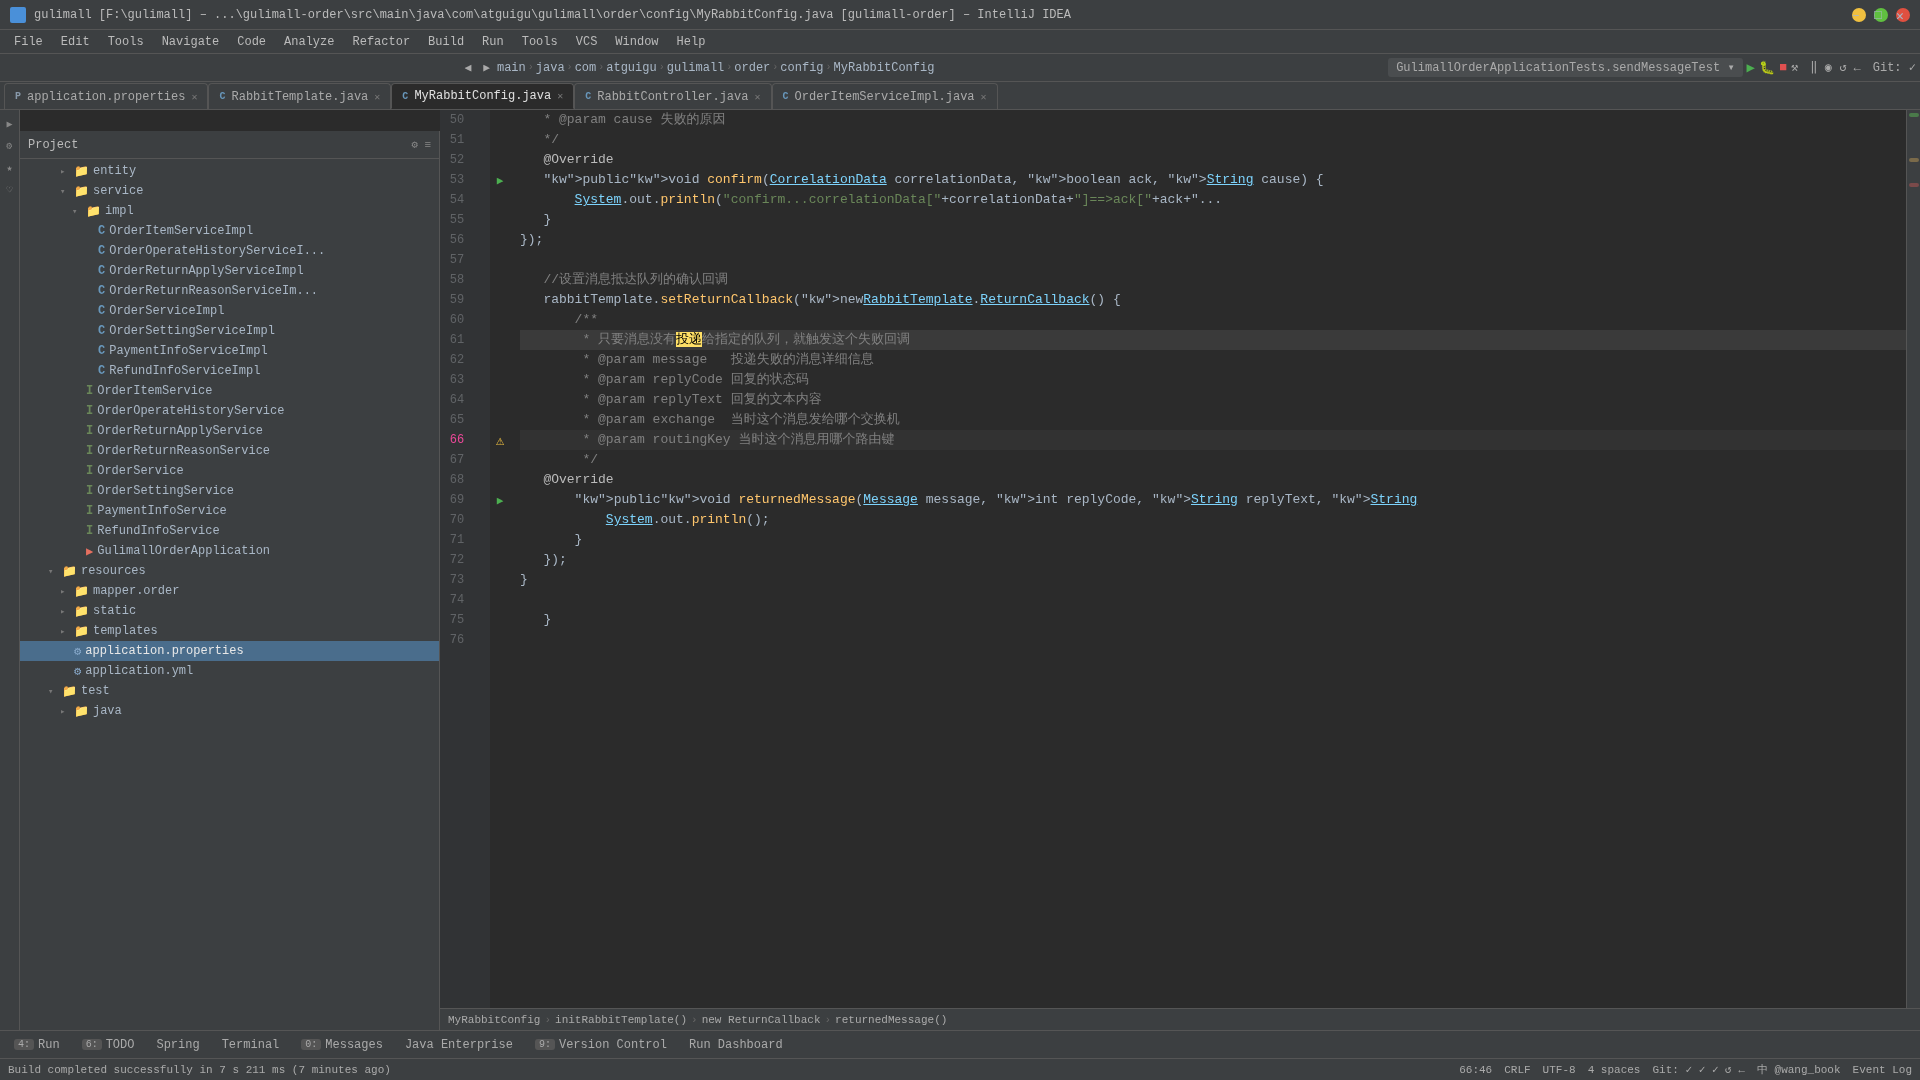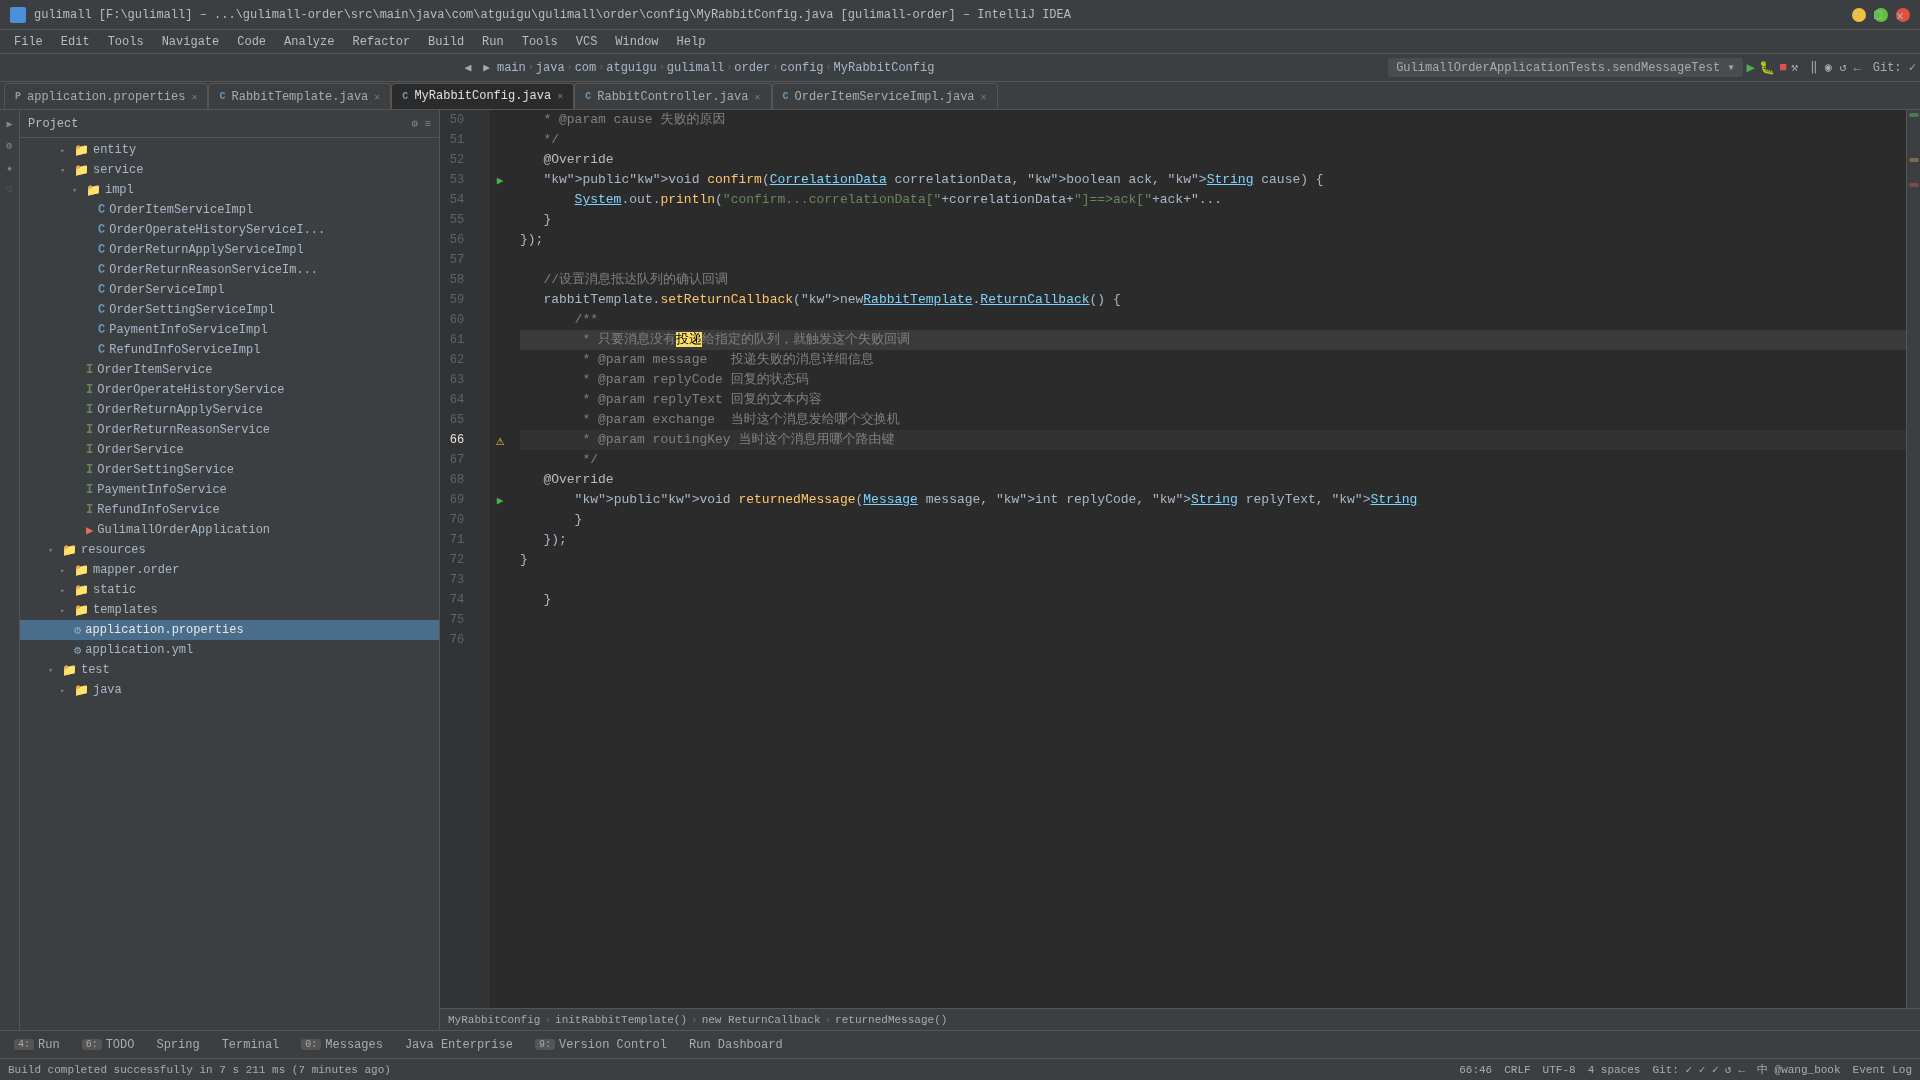--- a/index.html
+++ b/index.html
@@ -142,20 +142,21 @@
 
     
     #project-panel {
       width: 420px;
       background: #3c3f41;
       border-right: 1px solid #555;
       display: flex;
       flex-direction: column;
       flex-shrink: 0;
       overflow: hidden;
+      margin-top: 21px;
     }
     #project-panel-header {
       height: 28px;
       background: #3c3f41;
       display: flex;
       align-items: center;
       padding: 0 8px;
       border-bottom: 1px solid #555;
       gap: 6px;
     }
@@ -334,21 +335,21 @@
 
     .line-num-cell {
       display: block;
       height: 20px;
       line-height: 20px;
       text-align: center;
       padding-right: 8px;
       color: #606366;
       font-size: 12px;
     }
-    .line-num-cell.current { color: #e5e5e5; }
+    .line-num-cell.current { color: #ec4899; }
 
     
     .gutter-area {
       width: 20px;
       flex-shrink: 0;
     }
     .gutter-cell {
       height: 20px;
       display: flex;
       align-items: center;
@@ -716,20 +717,21 @@
           <div class="code-line"><span class="comment">       /**</span></div>
           <div class="code-line highlighted"><span class="comment">        * 只要消息没有<span class="yellow-highlight">投递</span>给指定的队列，就触发这个失败回调</span></div>
           <div class="code-line"><span class="comment">        * @param message   投递失败的消息详细信息</span></div>
           <div class="code-line"><span class="comment">        * @param replyCode 回复的状态码</span></div>
           <div class="code-line"><span class="comment">        * @param replyText 回复的文本内容</span></div>
           <div class="code-line"><span class="comment">        * @param exchange  当时这个消息发给哪个交换机</span></div>
           <div class="code-line current-line"><span class="comment">        * @param routingKey 当时这个消息用哪个路由键</span></div>
           <div class="code-line"><span class="comment">        */</span></div>
           <div class="code-line"><span class="annotation">   @Override</span></div>
           <div class="code-line"><span>       <span class="&lt;span">"kw"</span>&gt;public</span> <span class="&lt;span">"kw"</span>&gt;void <span class="func">returnedMessage</span>(<span class="cn">Message</span> message, <span class="&lt;span">"kw"</span>&gt;int replyCode, <span class="&lt;span">"kw"</span>&gt;<span class="cn">String</span> replyText, <span class="&lt;span">"kw"</span>&gt;<span class="cn">String</span></div>
+          <div class="code-line"><span>           <span class="cn">System</span>.out.<span class="func">println</span>();</span></div>
           <div class="code-line"><span>       }</span></div>
           <div class="code-line"><span>   });</span></div>
           <div class="code-line"><span>}</span></div>
           <div class="code-line"><span></span></div>
           <div class="code-line"><span>   }</span></div>
           <div class="code-line"><span></span></div>
         </div>
 
       <div id="right-scroll">
         <div class="scroll-marker" style="background:#4a7a4a;"></div>

